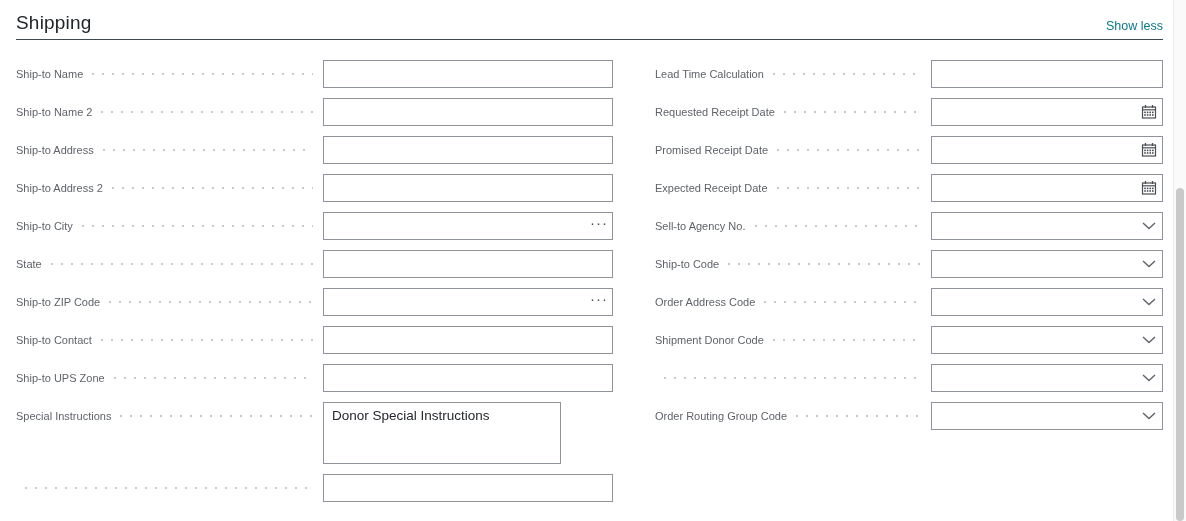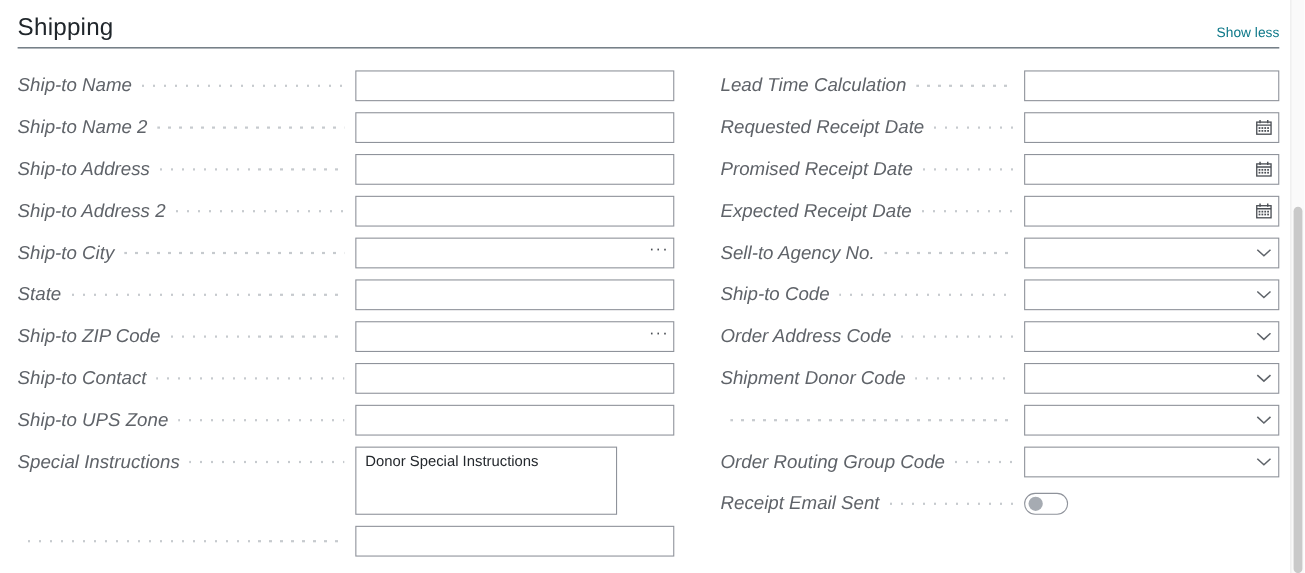--- a/index.html
+++ b/index.html
@@ -5,28 +5,28 @@
   :root{
     --label:#5f6369; --border:#8f939b; --dot:#c6cace; --rule:#3d4a56;
     --link:#0d7889; --text:#24282d; --icon:#4a4e54; --knob:#a6abb2;
   }
   *{margin:0;padding:0;box-sizing:border-box;}
   html,body{background:#fff;}
   body{width:1186px;height:521px;overflow:hidden;font-family:"Liberation Sans",sans-serif;position:relative;}
   .page{position:absolute;inset:0;background:#fff;}
   .header-row{display:flex;justify-content:space-between;align-items:flex-end;
     margin:0 23px 0 16px;padding:12px 0 5px 0;border-bottom:1px solid var(--rule);}
-  .title{font-size:22px;font-weight:400;color:#20262b;letter-spacing:.2px;}
+  .title{font-size:19px;font-weight:400;color:#20262b;letter-spacing:.2px;}
   .show-less{font-size:12.5px;color:var(--link);text-decoration:none;cursor:pointer;padding-bottom:1px;margin-left:32px;}
   .columns{display:flex;margin:20px 23px 0 16px;}
   .col-left{width:597px;margin-right:42px;}
   .col-right{width:508px;}
   .row{display:flex;align-items:center;height:28px;margin-bottom:10px;}
   .row-textarea{height:62px;align-items:flex-start;}
-  .label{font-size:17px;color:var(--label);white-space:nowrap;flex:none;font-style:italic;}
+  .label{font-size:11px;color:var(--label);white-space:nowrap;flex:none;}
   .row-textarea .label{line-height:28px;}
   .leader{flex:1;height:2px;margin:0 10px 0 9px;align-self:center;
     background:repeating-linear-gradient(to right,var(--dot) 0 2px,transparent 2px 10px);}
   .row-textarea .leader{align-self:flex-start;margin-top:13px;}
   .ctrl{position:relative;flex:none;height:28px;}
   .col-left .ctrl{width:290px;}
   .col-right .ctrl{width:232px;}
   .ctrl input{width:100%;height:28px;border:1px solid var(--border);border-radius:0;
     padding:0 8px;font-family:"Liberation Sans",sans-serif;font-size:13.5px;color:var(--text);outline:none;background:#fff;}
   .ctrl.has-icon input{padding-right:26px;}
@@ -224,28 +224,19 @@
         </div>
         <div class="row">
           <span class="label">Order Routing Group Code</span>
           <span class="leader"></span>
           <div class="ctrl has-icon"><input type="text" style=""><button class="icon-btn">
               <svg width="14" height="8" viewBox="0 0 14 8">
                 <polyline points="1,1 7,6.5 13,1" fill="none" stroke="#5f646a" stroke-width="1.4"></polyline>
               </svg>
             </button></div>
         </div>
-        <div class="row">
-          <span class="label">Receipt Email Sent</span>
-          <span class="leader"></span>
-          <div class="ctrl">
-            <div class="toggle">
-              <div class="knob"></div>
-            </div>
-          </div>
-        </div>
       </div>
   </div>
 </div>
 
 <div class="scrollbar">
   <div class="thumb"></div>
 </div>
 
 </body></html>

